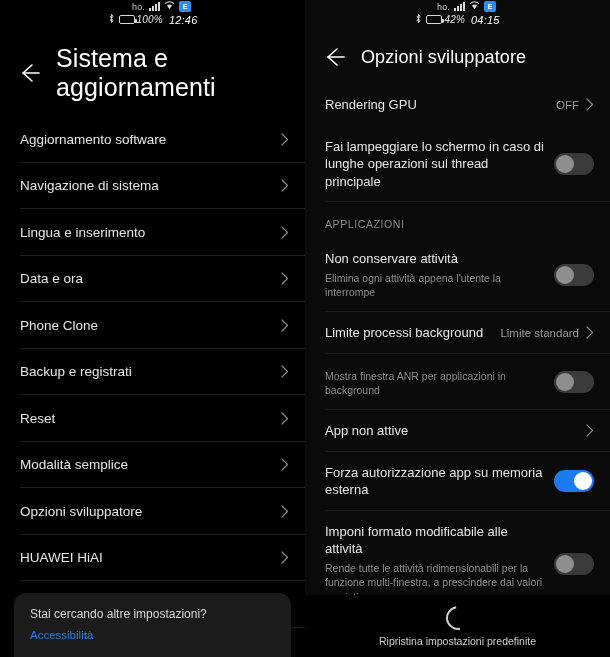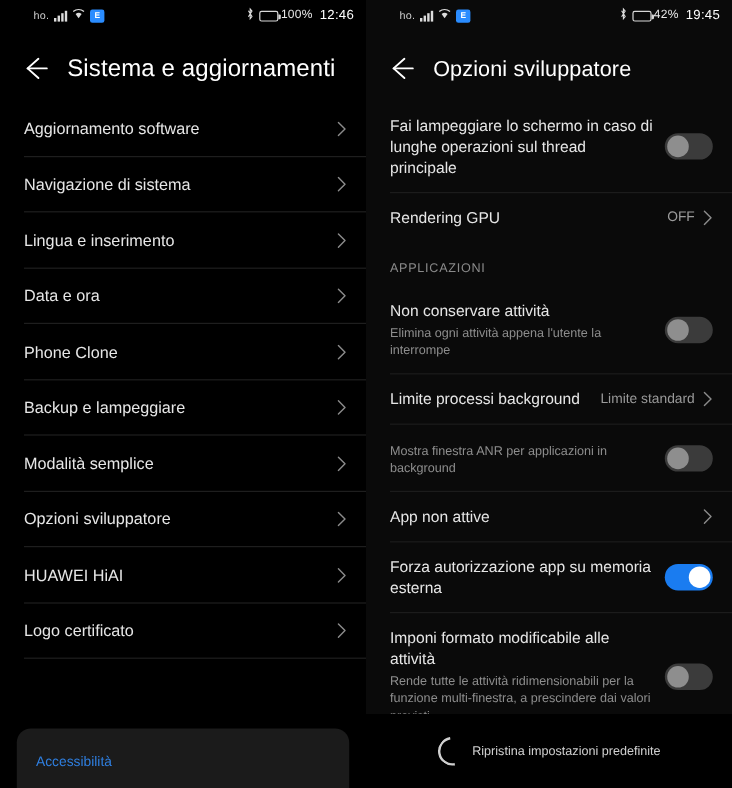--- a/index.html
+++ b/index.html
@@ -25,23 +25,24 @@
 
   
   .statusbar {
     height: 26px;
     display: flex;
     align-items: center;
     padding: 0 10px;
     font-size: 10px;
     color: #e8e8e8;
     letter-spacing: 0.2px;
+    flex-direction: column;
   }
   .sb-left { display: flex; align-items: center; gap: 4px; flex: 1; justify-content: flex-start; padding-left: 18px; }
-  .sb-right { display: flex; align-items: center; gap: 4px; }
+  .sb-right { display: flex; align-items: center; gap: 4px; font-style: italic; }
   .sb-ho { font-size: 9px; color: #cfcfcf; }
   .ico {
     display: inline-block;
     color: #e8e8e8;
     font-size: 10px;
     line-height: 1;
   }
   .sig-bars {
     display: inline-flex;
     align-items: flex-end;
@@ -95,21 +96,21 @@
     padding: 18px 18px 14px 16px;
   }
   .back-arrow {
     width: 26px; height: 26px;
     position: relative;
     flex: 0 0 auto;
     cursor: pointer;
   }
   .back-arrow svg { display: block; }
   .title {
-    font-size: 20px;
+    font-size: 25px;
     color: #ffffff;
     font-weight: 400;
     letter-spacing: 0.1px;
   }
   .title.small { font-size: 18px; }
 
   
   .list { padding: 0 0 0 0; }
   .row {
     position: relative;
@@ -217,21 +218,21 @@
     cursor: pointer;
   }
 
   
   .bottombar {
     position: absolute;
     left: 0; right: 0; bottom: 0;
     height: 62px;
     background: #000;
     display: flex;
-    flex-direction: row;
+    flex-direction: column;
     align-items: center;
     justify-content: center;
     gap: 5px;
   }
   .spinner {
     width: 24px; height: 24px;
     border-radius: 50%;
     border: 2px solid #cfcfcf;
     border-top-color: transparent;
     border-right-color: transparent;
@@ -339,29 +340,38 @@
           <span class="label">Phone Clone</span>
           <span class="chev">
               <svg width="8" height="13" viewBox="0 0 8 13">
                 <path d="M1 1 L6.5 6.5 L1 12" stroke="#8a8a8a" stroke-width="1.2" fill="none" stroke-linecap="round" stroke-linejoin="round"></path>
               </svg>
             </span>
           <div class="divider-line"></div>
         </div>
 
         <div class="row">
-          <span class="label">Backup e lampeggiare</span>
-          <span class="chev">
-              <svg width="8" height="13" viewBox="0 0 8 13">
-                <path d="M1 1 L6.5 6.5 L1 12" stroke="#8a8a8a" stroke-width="1.2" fill="none" stroke-linecap="round" stroke-linejoin="round"></path>
-              </svg>
-            </span>
-          <div class="divider-line"></div>
-        </div>
-
+          <span class="label">Backup e registrati</span>
+          <span class="chev">
+              <svg width="8" height="13" viewBox="0 0 8 13">
+                <path d="M1 1 L6.5 6.5 L1 12" stroke="#8a8a8a" stroke-width="1.2" fill="none" stroke-linecap="round" stroke-linejoin="round"></path>
+              </svg>
+            </span>
+          <div class="divider-line"></div>
+        </div>
+
+        <div class="row">
+          <span class="label">Reset</span>
+          <span class="chev">
+              <svg width="8" height="13" viewBox="0 0 8 13">
+                <path d="M1 1 L6.5 6.5 L1 12" stroke="#8a8a8a" stroke-width="1.2" fill="none" stroke-linecap="round" stroke-linejoin="round"></path>
+              </svg>
+            </span>
+          <div class="divider-line"></div>
+        </div>
 
         <div class="row">
           <span class="label">Modalità semplice</span>
           <span class="chev">
               <svg width="8" height="13" viewBox="0 0 8 13">
                 <path d="M1 1 L6.5 6.5 L1 12" stroke="#8a8a8a" stroke-width="1.2" fill="none" stroke-linecap="round" stroke-linejoin="round"></path>
               </svg>
             </span>
           <div class="divider-line"></div>
         </div>
@@ -394,20 +404,21 @@
                 <path d="M1 1 L6.5 6.5 L1 12" stroke="#8a8a8a" stroke-width="1.2" fill="none" stroke-linecap="round" stroke-linejoin="round"></path>
               </svg>
             </span>
           <div class="divider-line"></div>
         </div>
 
       </div>
     </div>
 
     <div class="banner">
+      <div class="b-title">Stai cercando altre impostazioni?</div>
       <div class="b-link">Accessibilità</div>
     </div>
 
   </div>
 
   <div class="phone right">
 
     <div class="statusbar">
       <div class="sb-left">
         <span class="sb-ho">ho.</span>
@@ -428,62 +439,62 @@
       <div class="sb-right">
         <span class="ico">
           <svg width="7" height="11" viewBox="0 0 7 11">
               <path d="M2 3 L5 7.8 L3.5 9.6 L3.5 1.4 L5 3.2 L2 8" stroke="#dcdcdc" stroke-width="0.9" fill="none"></path>
             </svg>
         </span>
         <span class="batt">
           <span class="batt-body"><span class="batt-fill" style="width:42%"></span></span>
           <span class="ico">42%</span>
         </span>
-        <span class="time">19:45</span>
+        <span class="time">04:15</span>
       </div>
     </div>
 
     <div class="header">
       <div class="back-arrow">
         <svg width="26" height="26" viewBox="0 0 26 26">
           <path d="M16 5 L7 13 L16 21" stroke="#ffffff" stroke-width="1.6" fill="none" stroke-linecap="round" stroke-linejoin="round"></path>
           <path d="M7 13 L23 13" stroke="#ffffff" stroke-width="1.6" fill="none" stroke-linecap="round"></path>
         </svg>
       </div>
       <div class="title small">Opzioni sviluppatore</div>
     </div>
 
     <div class="scroll-clip">
 
       <div class="rrow">
         <div class="texts">
+          <div class="rtitle">Rendering GPU</div>
+        </div>
+        <div class="right-group">
+          <span class="rvalue">OFF</span>
+          <span class="chev">
+              <svg width="8" height="13" viewBox="0 0 8 13">
+                <path d="M1 1 L6.5 6.5 L1 12" stroke="#8a8a8a" stroke-width="1.2" fill="none" stroke-linecap="round" stroke-linejoin="round"></path>
+              </svg>
+            </span>
+        </div>
+      </div>
+
+      <div class="rrow">
+        <div class="texts">
           <div class="rtitle">Fai lampeggiare lo schermo in caso di lunghe operazioni sul thread principale</div>
         </div>
         <div class="right-group">
           <div class="toggle">
               <span class="knob"></span>
             </div>
         </div>
         <div class="divider-line"></div>
       </div>
 
-      <div class="rrow">
-        <div class="texts">
-          <div class="rtitle">Rendering GPU</div>
-        </div>
-        <div class="right-group">
-          <span class="rvalue">OFF</span>
-          <span class="chev">
-              <svg width="8" height="13" viewBox="0 0 8 13">
-                <path d="M1 1 L6.5 6.5 L1 12" stroke="#8a8a8a" stroke-width="1.2" fill="none" stroke-linecap="round" stroke-linejoin="round"></path>
-              </svg>
-            </span>
-        </div>
-      </div>
-
       <div class="section-head">APPLICAZIONI</div>
 
       <div class="rrow">
         <div class="texts">
           <div class="rtitle">Non conservare attività</div>
           <div class="rsub">Elimina ogni attività appena l'utente la interrompe</div>
         </div>
         <div class="right-group">
           <div class="toggle">
               <span class="knob"></span>

